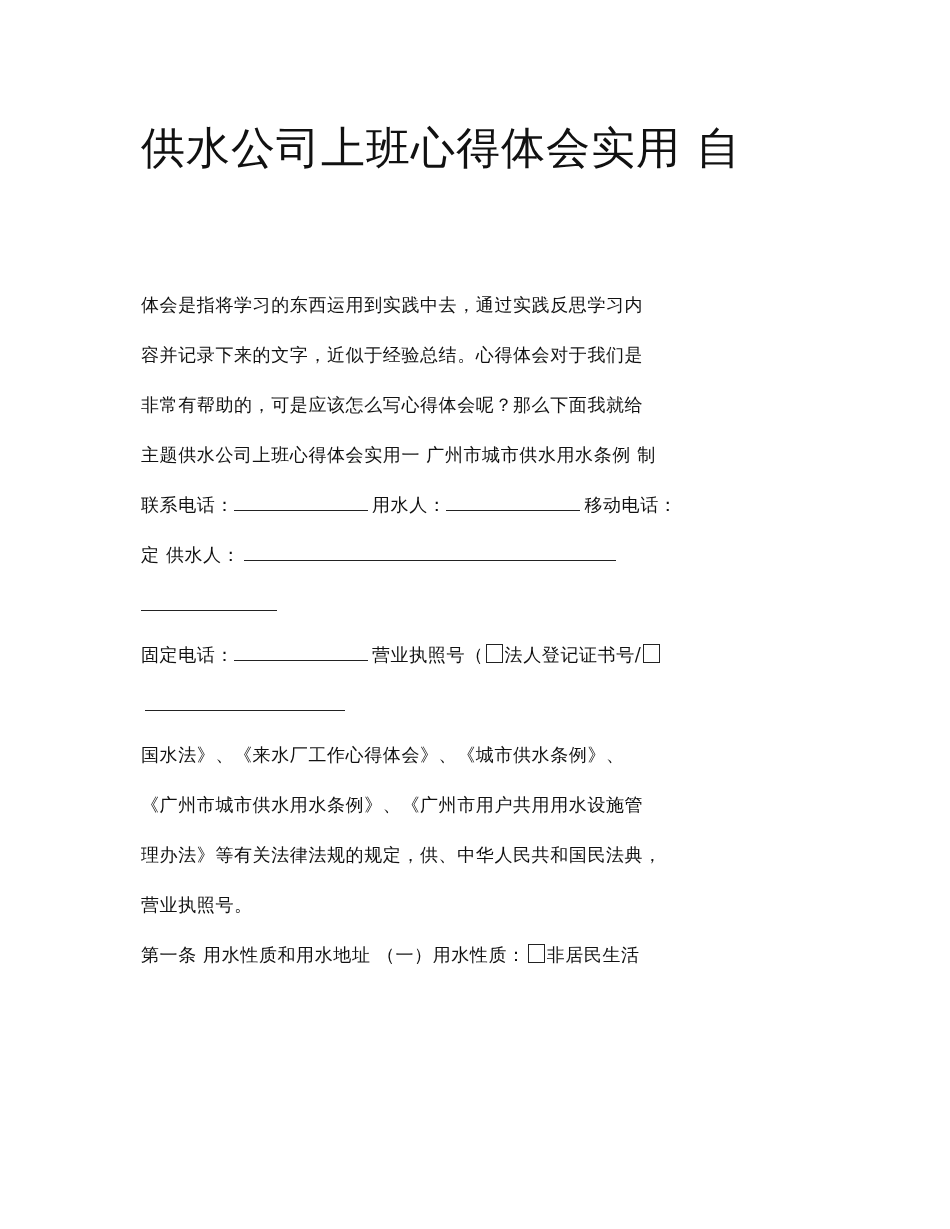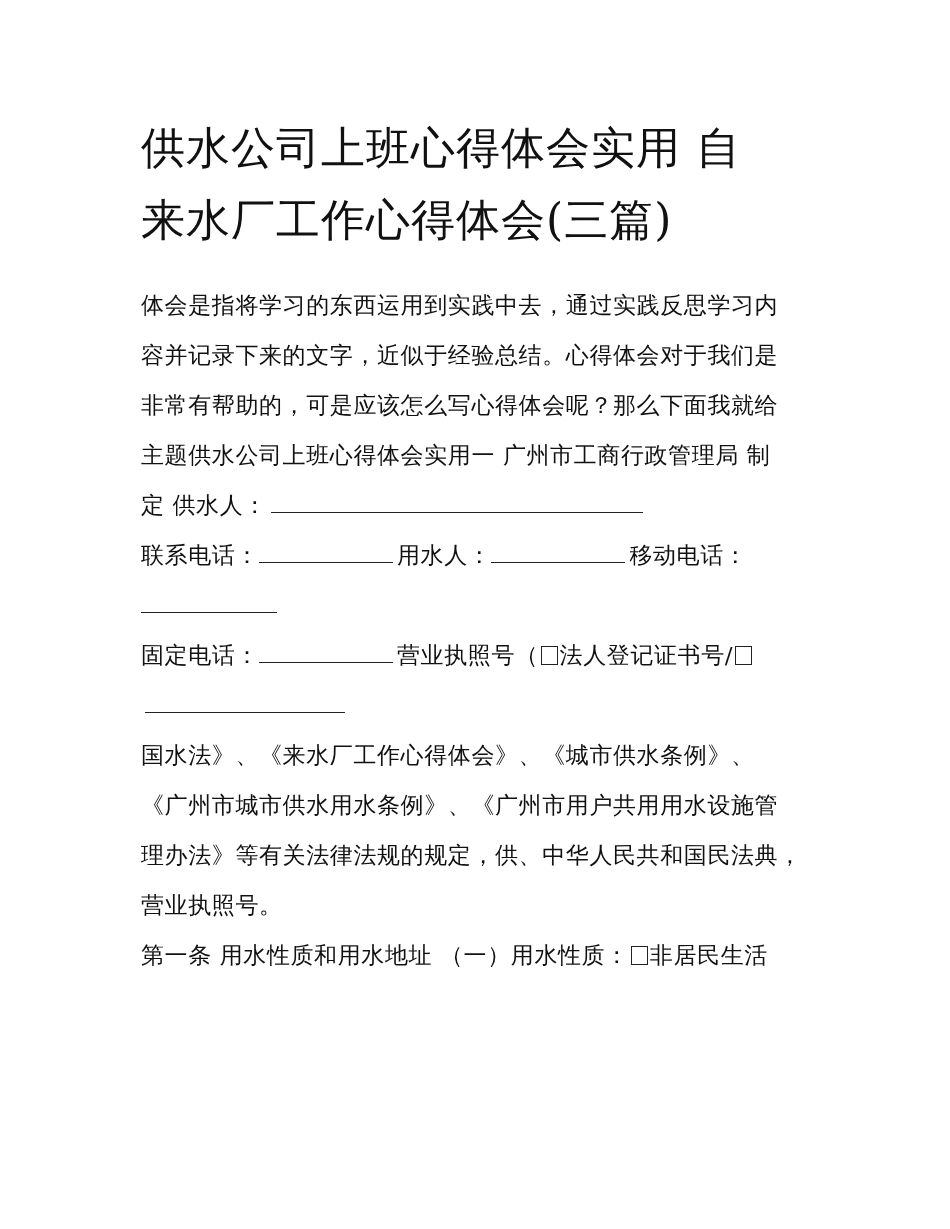--- a/index.html
+++ b/index.html
@@ -31,21 +31,21 @@
     }
     .title-line {
       display: block;
       height: 72px;
     }
     .body-text {
       position: absolute;
       left: 141px;
       top: 280px;
       width: 680px;
-      font-size: 23px;
+      font-size: 18px;
       line-height: 50px;
       letter-spacing: 0.6px;
     }
     .line {
       display: block;
       height: 50px;
       white-space: nowrap;
     }
     .blank {
       display: inline-block;
@@ -62,36 +62,35 @@
       vertical-align: -2px;
       margin: 0 2px;
     }
   </style>
 </head>
 <body>
 
 <div class="page">
   <h1 class="title">
     <span class="title-line">供水公司上班心得体会实用 自</span>
-    <span class="title-line">来水厂工作心得体会(三篇)</span>
   </h1>
 </div>
 
 <div class="body-text">
   <span class="line">体会是指将学习的东西运用到实践中去，通过实践反思学习内</span>
   <span class="line">容并记录下来的文字，近似于经验总结。心得体会对于我们是</span>
   <span class="line">非常有帮助的，可是应该怎么写心得体会呢？那么下面我就给</span>
 
-  <span class="line">主题供水公司上班心得体会实用一 广州市工商行政管理局 制</span>
+  <span class="line">主题供水公司上班心得体会实用一 广州市城市供水用水条例 制</span>
   <span class="line">
-    <span>定 供水人：</span><span class="blank" style="width:372px"></span>
+    <span>联系电话：</span><span class="blank" style="width:134px; margin-left:0"></span><span>用水人：</span><span class="blank" style="width:134px; margin-left:0"></span><span>移动电话：</span>
   </span>
 
   <span class="line">
-    <span>联系电话：</span><span class="blank" style="width:134px; margin-left:0"></span><span>用水人：</span><span class="blank" style="width:134px; margin-left:0"></span><span>移动电话：</span>
+    <span>定 供水人：</span><span class="blank" style="width:372px"></span>
   </span>
   <span class="line">
     <span class="blank" style="width:136px; margin-left:0"></span>
   </span>
 
   <span class="line">
     <span>固定电话：</span><span class="blank" style="width:134px; margin-left:0"></span><span>营业执照号（</span><span class="checkbox"></span><span>法人登记证书号/</span><span class="checkbox"></span>
   </span>
   <span class="line">
     <span class="blank" style="width:200px"></span>

